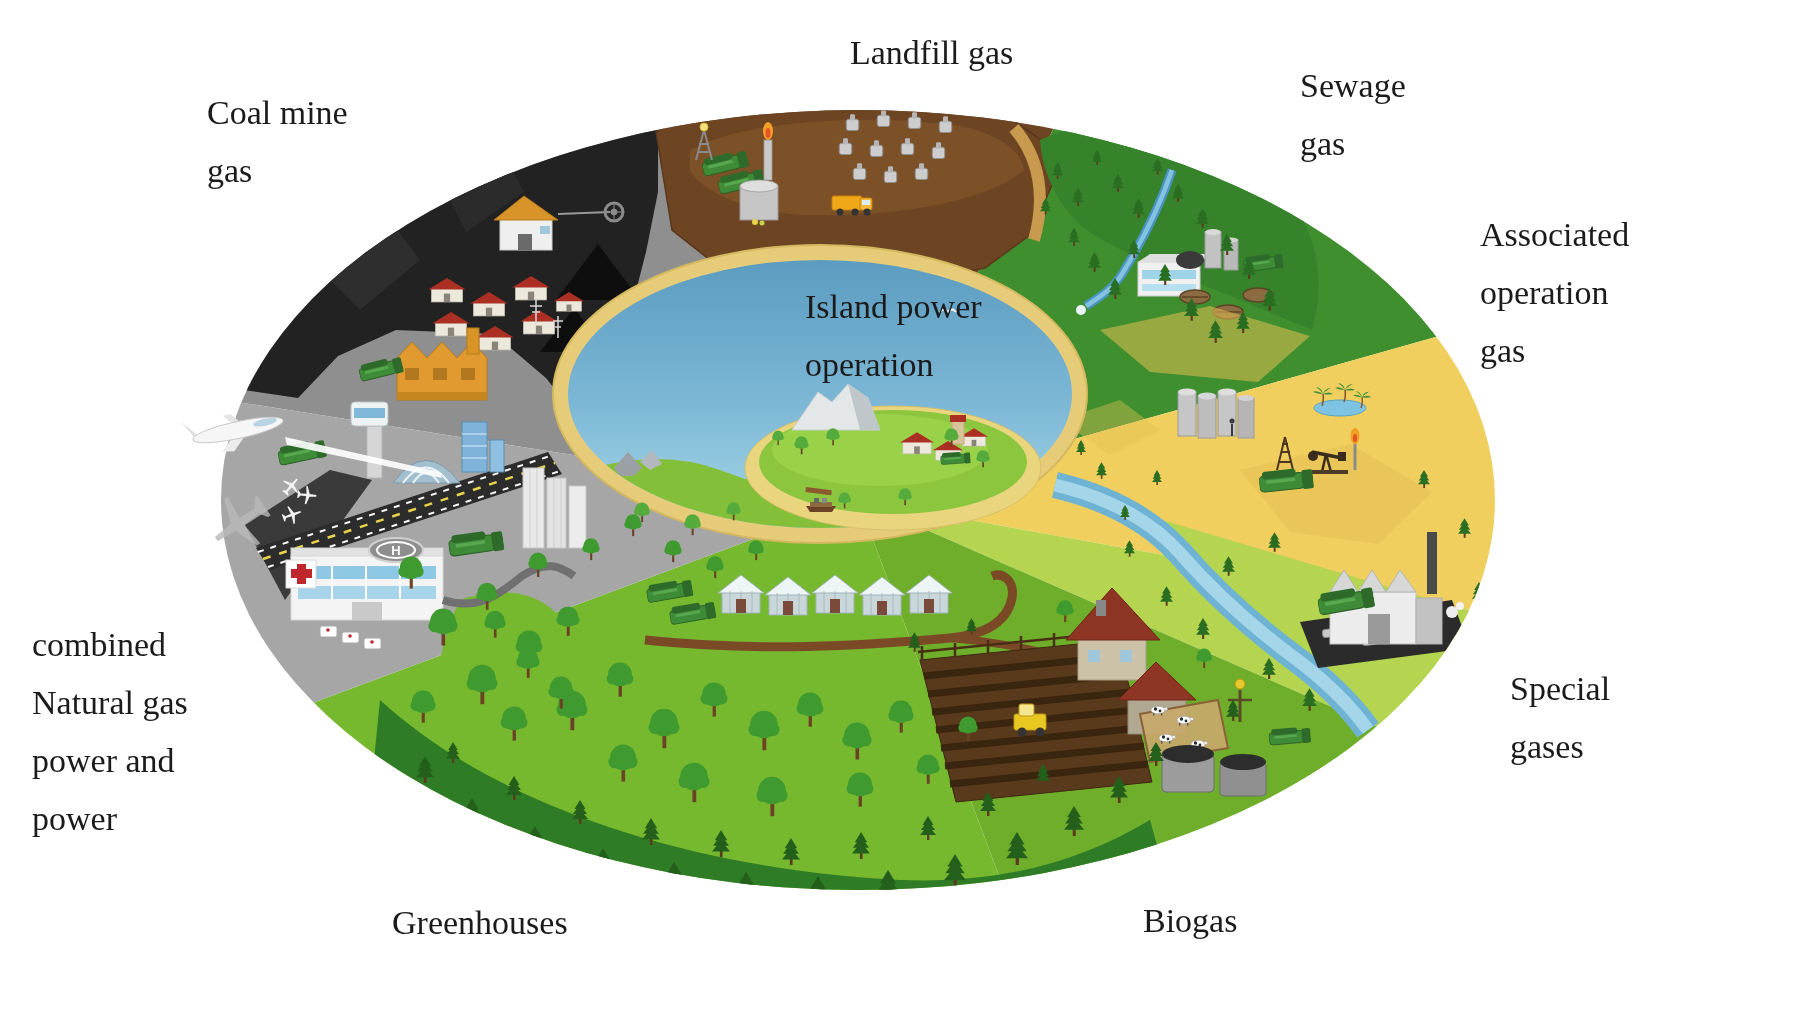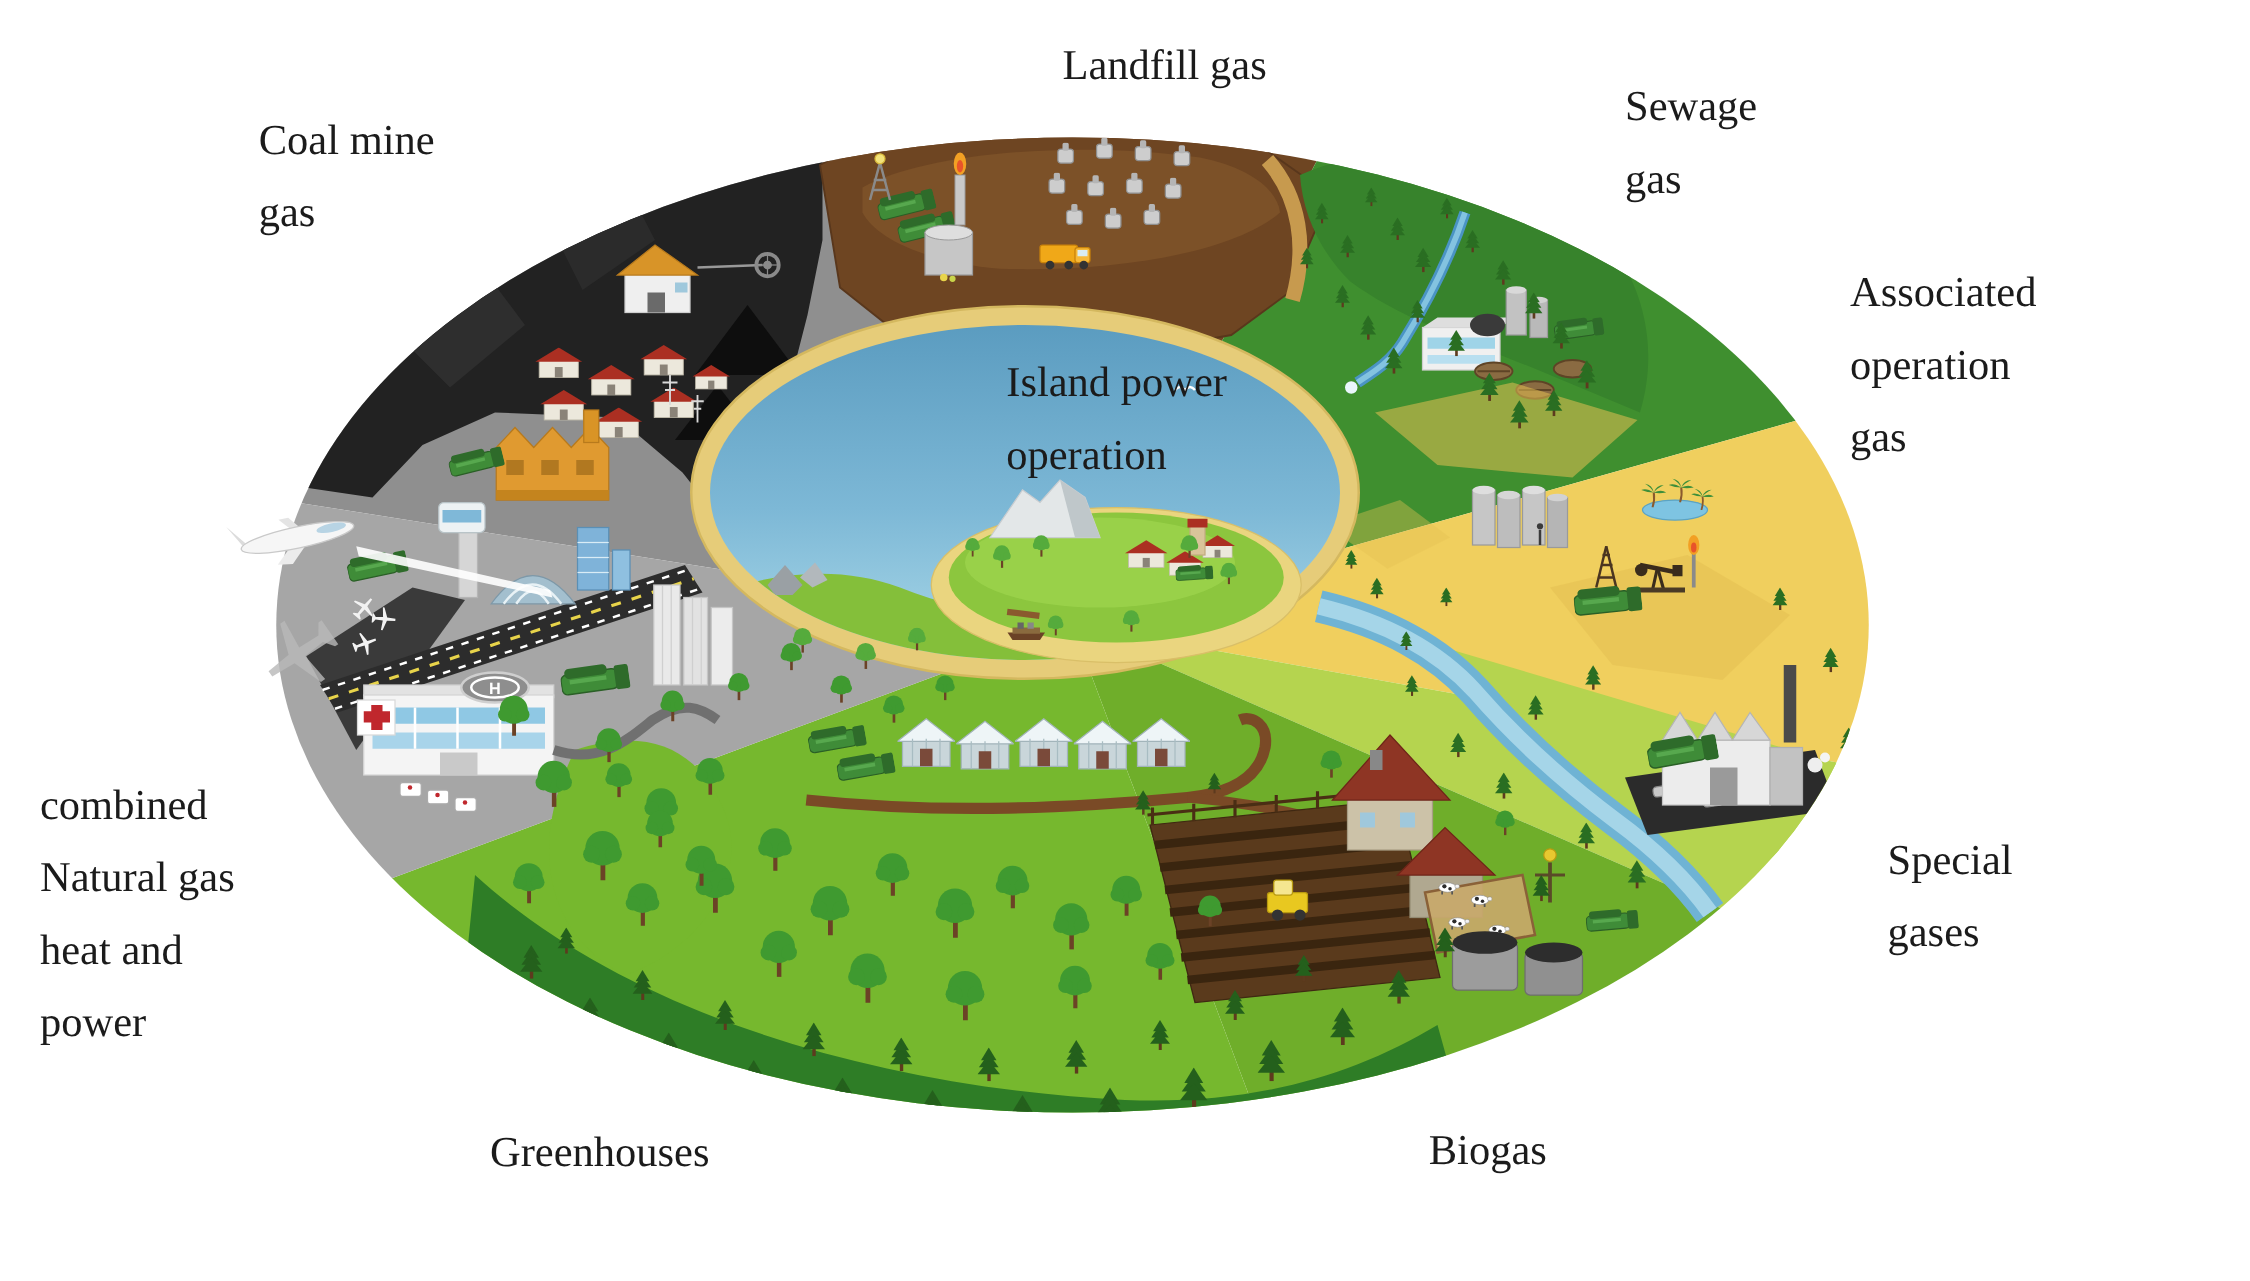--- a/index.html
+++ b/index.html
@@ -595,21 +595,21 @@
 </div>
 <div class="lbl" style="left:1143px;top:892px">
   <span>Biogas</span>
 </div>
 <div class="lbl" style="left:392px;top:894px">
   <span>Greenhouses</span>
 </div>
 <div class="lbl" style="left:32px;top:616px">
   <span>combined</span>
       <span>Natural gas</span>
-      <span>heat and</span>
+      <span>power and</span>
       <span>power</span>
 </div>
 <div class="lbl" style="left:805px;top:278px">
   <span>Island power</span>
       <span>operation</span>
 </div>
 
 </div>
 
 </body></html>

